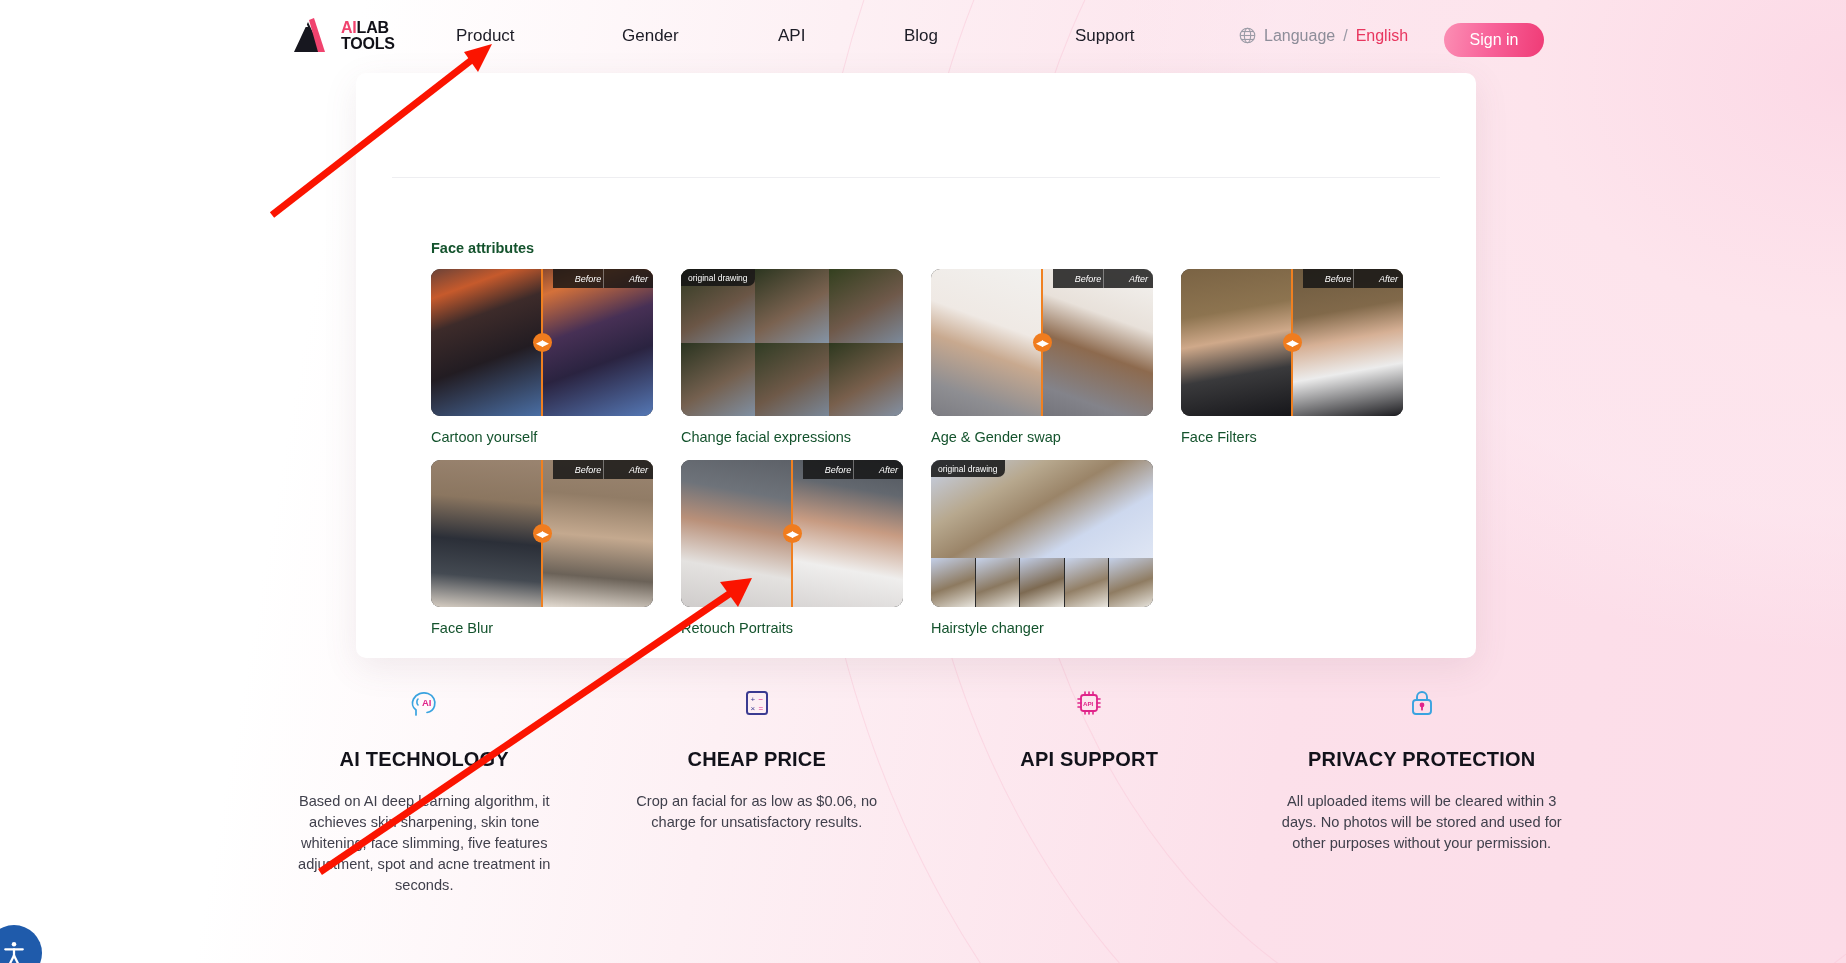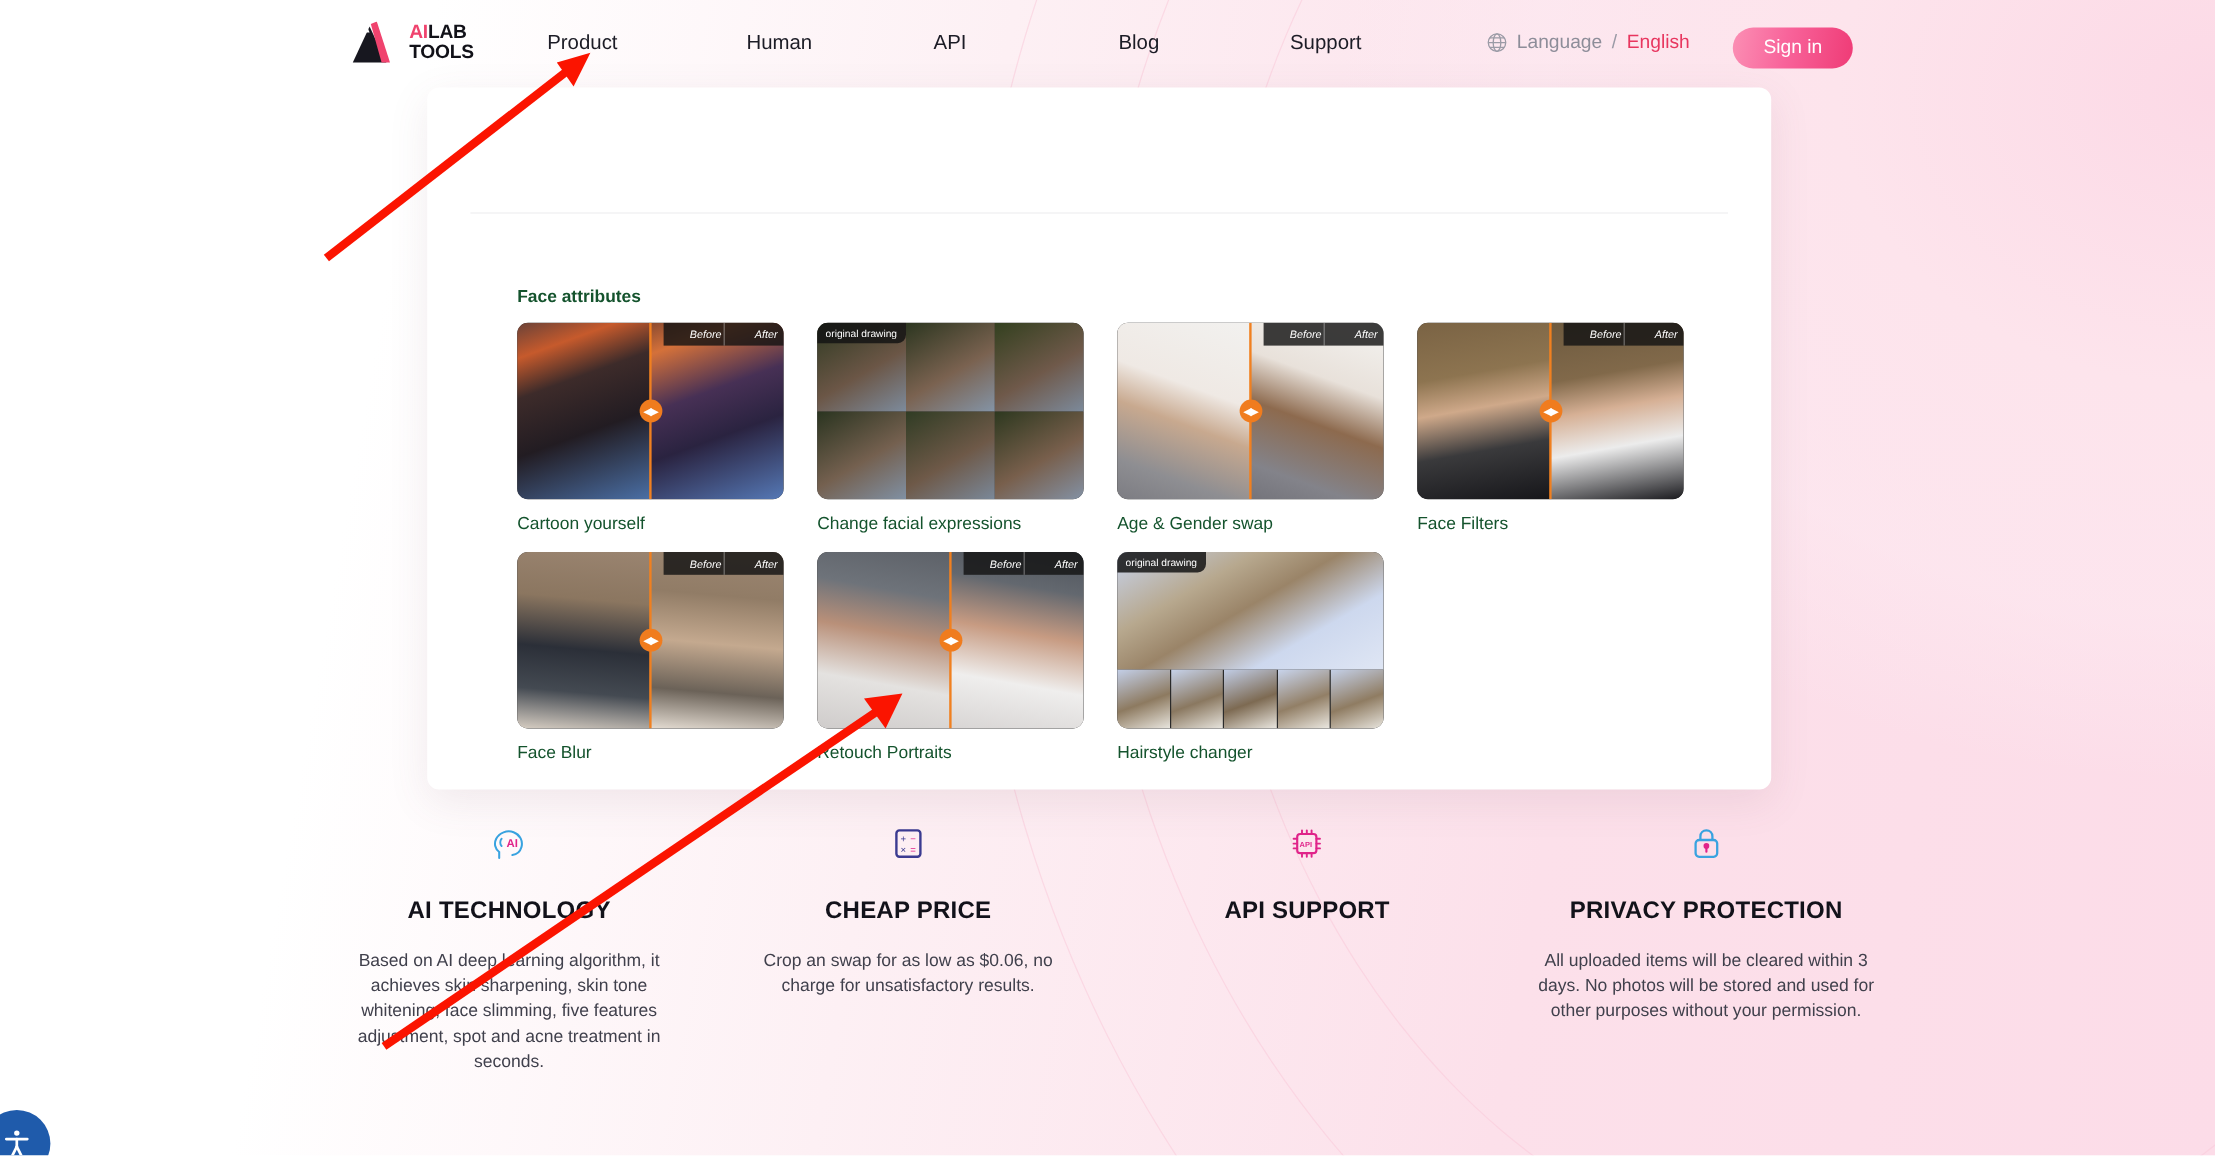--- a/index.html
+++ b/index.html
@@ -54,21 +54,21 @@
     display: flex; align-items: center;
   }
   .nav-item {
     font-size: 17px; color: #1c1c26;
     padding: 0 10px; cursor: pointer;
     white-space: nowrap;
   }
   .nav-item.product { position: absolute; left: 16px; }
   .nav-item.price   { position: absolute; left: 182px; }
   .nav-item.api     { position: absolute; left: 338px; }
-  .nav-item.blog    { position: absolute; left: 492px; text-align: right; }
+  .nav-item.blog    { position: absolute; left: 464px; text-align: right; }
   .nav-item.support { position: absolute; left: 635px; }
 
   .lang {
     position: absolute; left: 1238px; top: 26px;
     display: flex; align-items: flex-end; gap: 7px;
     font-size: 16px; cursor: pointer; white-space: nowrap;
   }
   .lang-label { color: #8d8d99; }
   .lang-sep { color: #9a9aa6; margin: 0 1px; }
   .lang-value { color: #e8365f; }
@@ -230,21 +230,21 @@
         <polygon points="13,2 16,9 10,9" fill="#ffffff"></polygon>
       </svg>
       <div class="logo-text">
         <div class="logo-l1"><span class="ai">AI</span><span>LAB</span></div>
         <div class="logo-l2">TOOLS</div>
       </div>
     </div>
 
     <div class="nav">
       <div class="nav-item product">Product</div>
-      <div class="nav-item price">Human</div>
+      <div class="nav-item price">Gender</div>
       <div class="nav-item api">API</div>
       <div class="nav-item blog">Blog</div>
       <div class="nav-item support">Support</div>
     </div>
 
     <div class="lang">
       <svg class="globe" viewBox="0 0 24 24" fill="none" stroke="#9b9ba6" stroke-width="1.4">
         <circle cx="12" cy="12" r="9.2"></circle>
         <ellipse cx="12" cy="12" rx="4" ry="9.2"></ellipse>
         <line x1="2.8" y1="12" x2="21.2" y2="12"></line>
@@ -390,21 +390,21 @@
       <div class="feat-icon">
         <svg width="34" height="34" viewBox="0 0 34 34" fill="none">
           <rect x="7" y="6" width="20" height="22" rx="2.5" stroke="#3b3b91" stroke-width="2"></rect>
           <text x="10.5" y="16" font-family="Liberation Sans, sans-serif" font-size="8" fill="#3b3b91">+</text>
           <text x="18.5" y="16" font-family="Liberation Sans, sans-serif" font-size="8" fill="#e0248a">−</text>
           <text x="10.5" y="25" font-family="Liberation Sans, sans-serif" font-size="8" fill="#3b3b91">×</text>
           <text x="18.5" y="25" font-family="Liberation Sans, sans-serif" font-size="8" fill="#e0248a">=</text>
         </svg>
       </div>
       <div class="feat-title">CHEAP PRICE</div>
-      <div class="feat-desc">Crop an swap for as low as $0.06, no charge for unsatisfactory results.</div>
+      <div class="feat-desc">Crop an facial for as low as $0.06, no charge for unsatisfactory results.</div>
     </div>
 
     <div class="feature">
       <div class="feat-icon">
         <svg width="34" height="34" viewBox="0 0 34 34" fill="none">
           <rect x="9" y="9" width="16" height="16" rx="2.5" stroke="#e0248a" stroke-width="1.8"></rect>
           <g stroke="#e0248a" stroke-width="1.6" stroke-linecap="round">
             <line x1="13" y1="6" x2="13" y2="9"></line>
             <line x1="17" y1="6" x2="17" y2="9"></line>
             <line x1="21" y1="6" x2="21" y2="9"></line>

